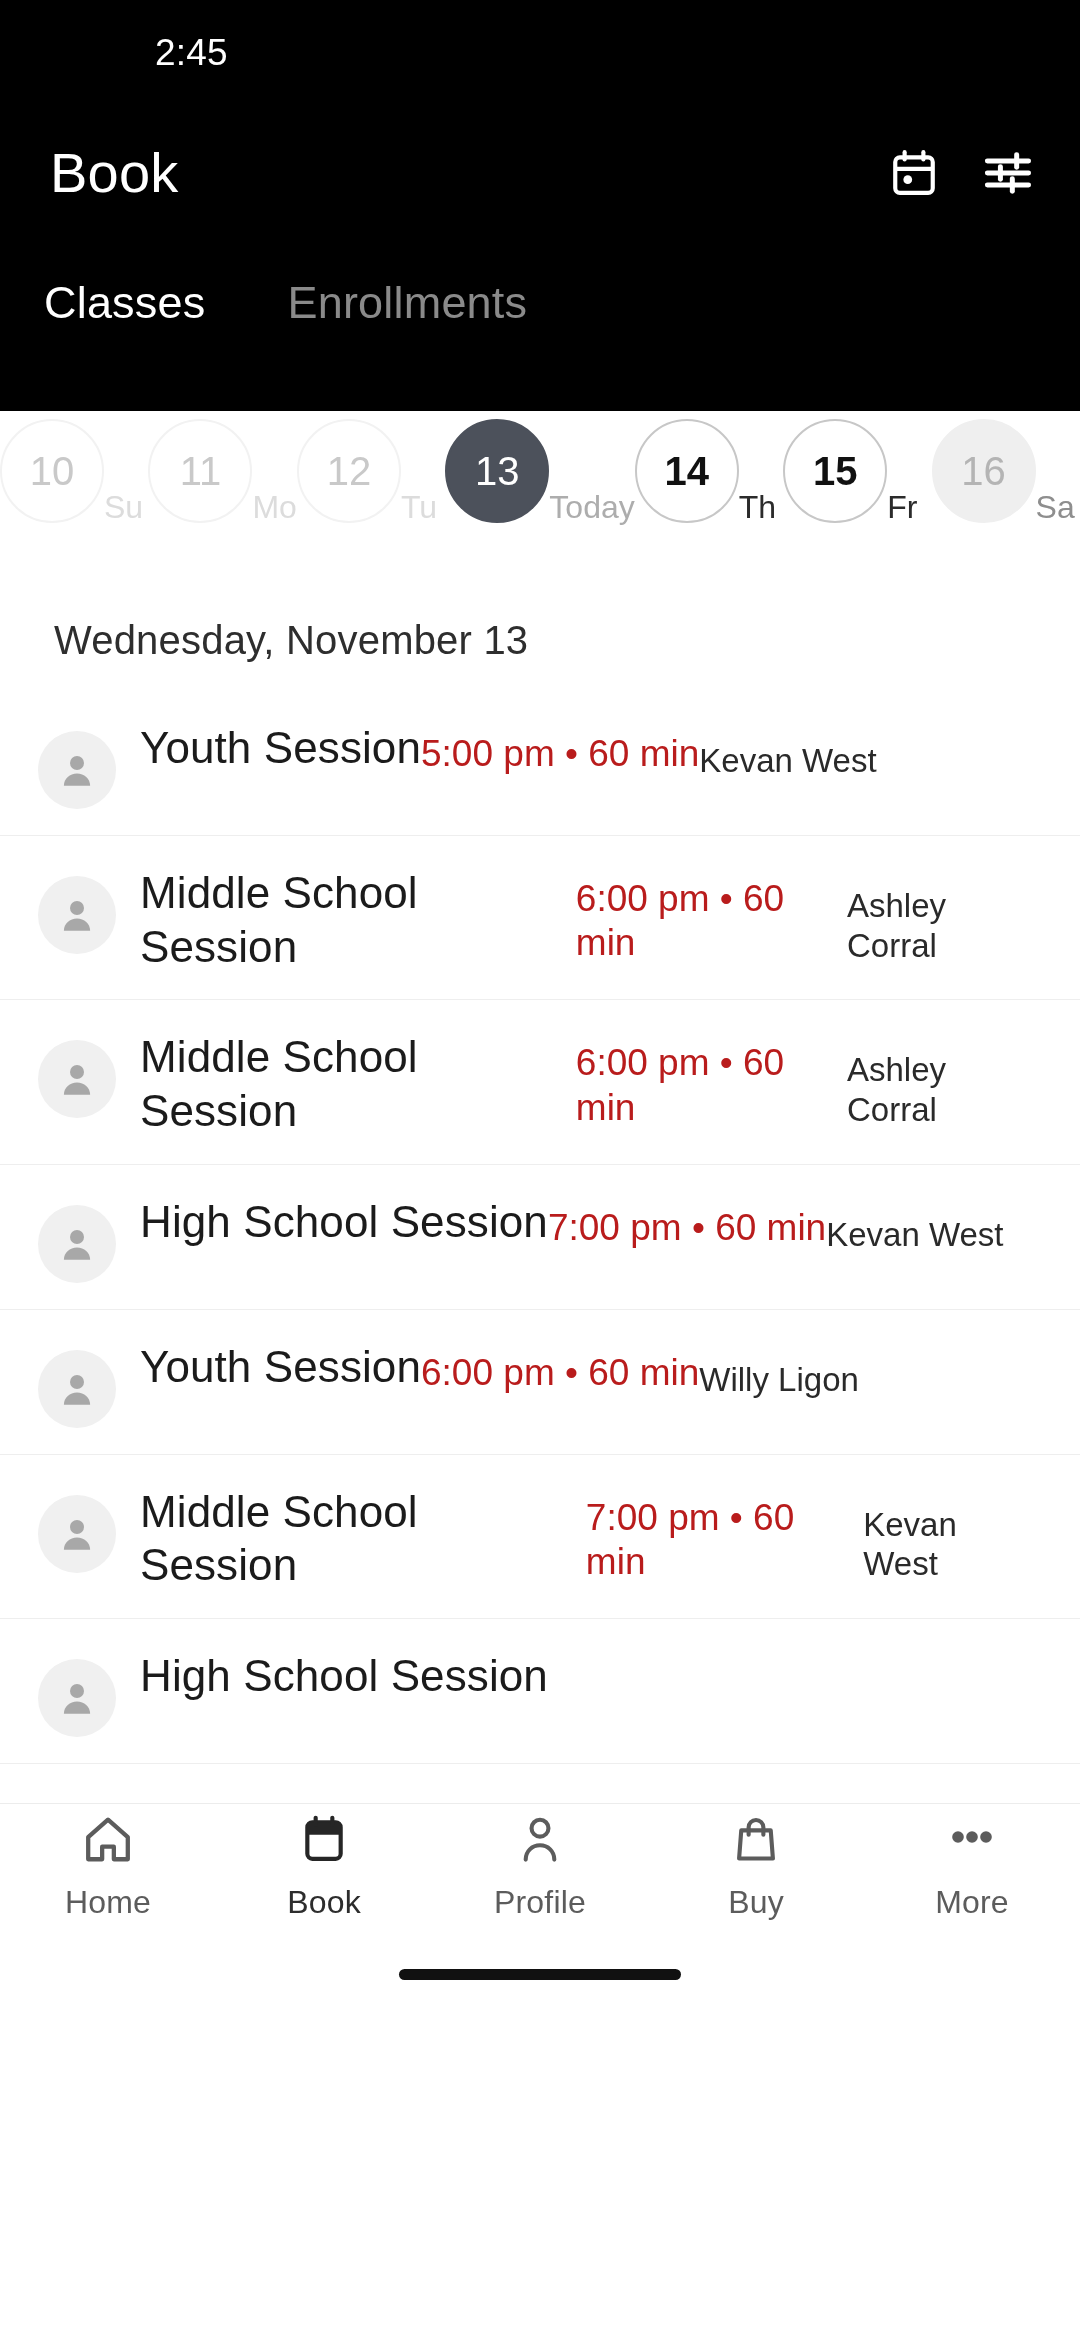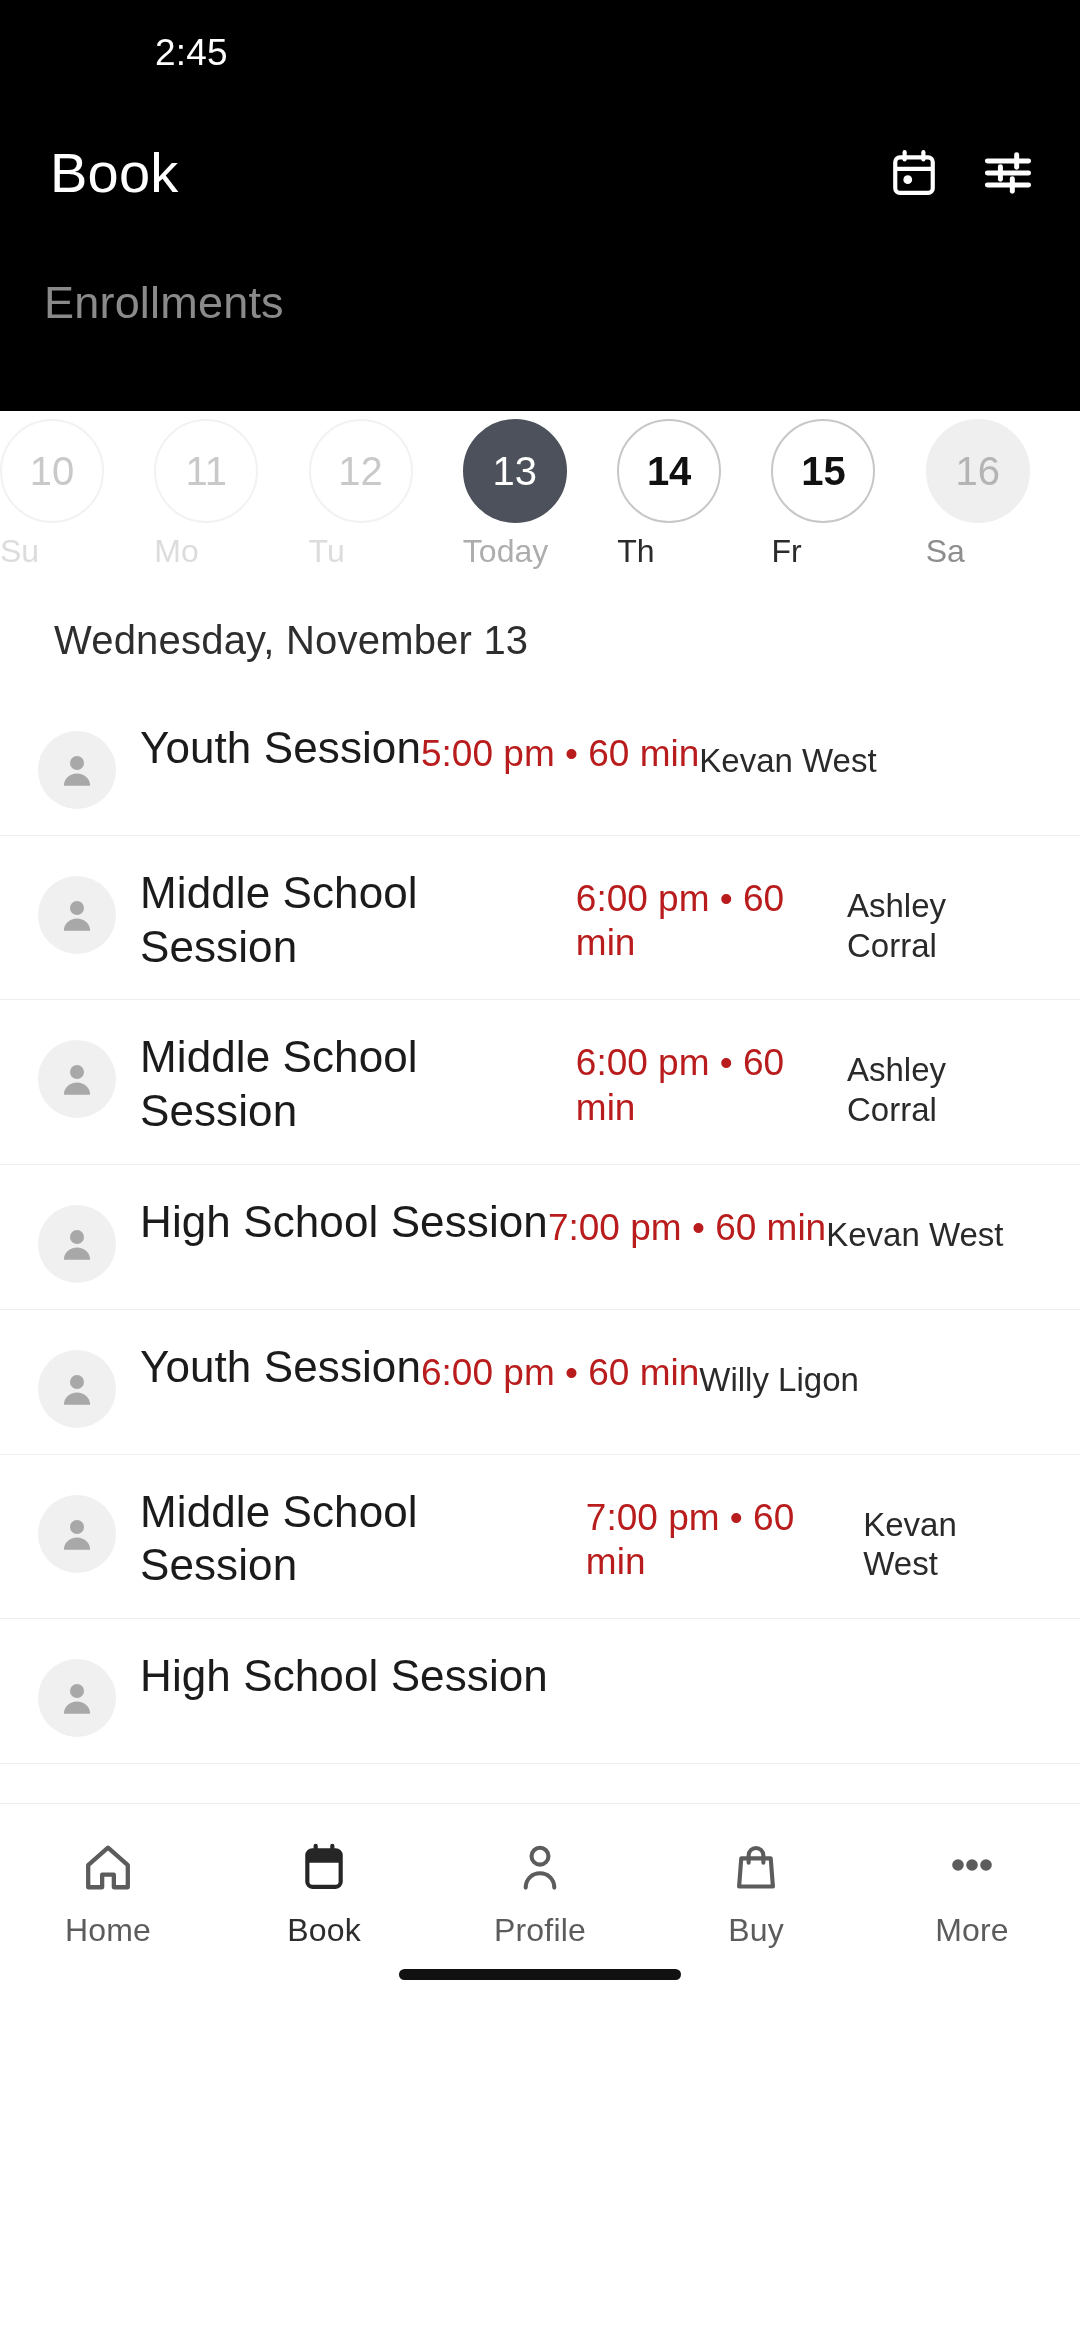--- a/index.html
+++ b/index.html
@@ -87,22 +87,22 @@
   .datestrip {
     flex: 0 0 185px;
     display: flex;
     align-items: flex-start;
     padding-top: 8px;
     background: #ffffff;
   }
   .daycol {
     flex: 1 1 0;
     display: flex;
-    flex-direction: column;
-    align-items: flex-start;
+    flex-direction: row;
+    align-items: flex-end;
   }
   .daycircle {
     width: 104px;
     height: 104px;
     border-radius: 50%;
     display: flex;
     align-items: center;
     justify-content: center;
     font-size: 40px;
     line-height: 1;
@@ -197,21 +197,21 @@
   }
 
   
   .bottomnav {
     flex: 0 0 auto;
     height: 205px;
     background: #ffffff;
     border-top: 1.5px solid #ececec;
     display: flex;
     align-items: flex-start;
-    padding-top: 32px;
+    padding-top: 4px;
     position: relative;
     z-index: 5;
   }
   .navitem {
     flex: 1 1 0;
     display: flex;
     flex-direction: column;
     align-items: center;
     gap: 14px;
   }
@@ -269,20 +269,21 @@
             <line x1="2.5" y1="17.5" x2="21.5" y2="17.5" stroke="#ffffff" stroke-width="2.3" stroke-linecap="round"></line>
             <line x1="16" y1="3.6" x2="16" y2="9.4" stroke="#ffffff" stroke-width="2.3" stroke-linecap="round"></line>
             <line x1="8.5" y1="9.1" x2="8.5" y2="14.9" stroke="#ffffff" stroke-width="2.3" stroke-linecap="round"></line>
             <line x1="14" y1="14.6" x2="14" y2="20.4" stroke="#ffffff" stroke-width="2.3" stroke-linecap="round"></line>
           </svg>
         </span>
       </div>
     </div>
 
     <div class="tabs">
+      <span class="tab active">Classes</span>
       <span class="tab inactive">Enrollments</span>
     </div>
 
   </div>
 
   <div class="datestrip">
 
     <div class="daycol">
       <div class="daycircle past">10</div>
       <div class="daylabel past">Su</div>

